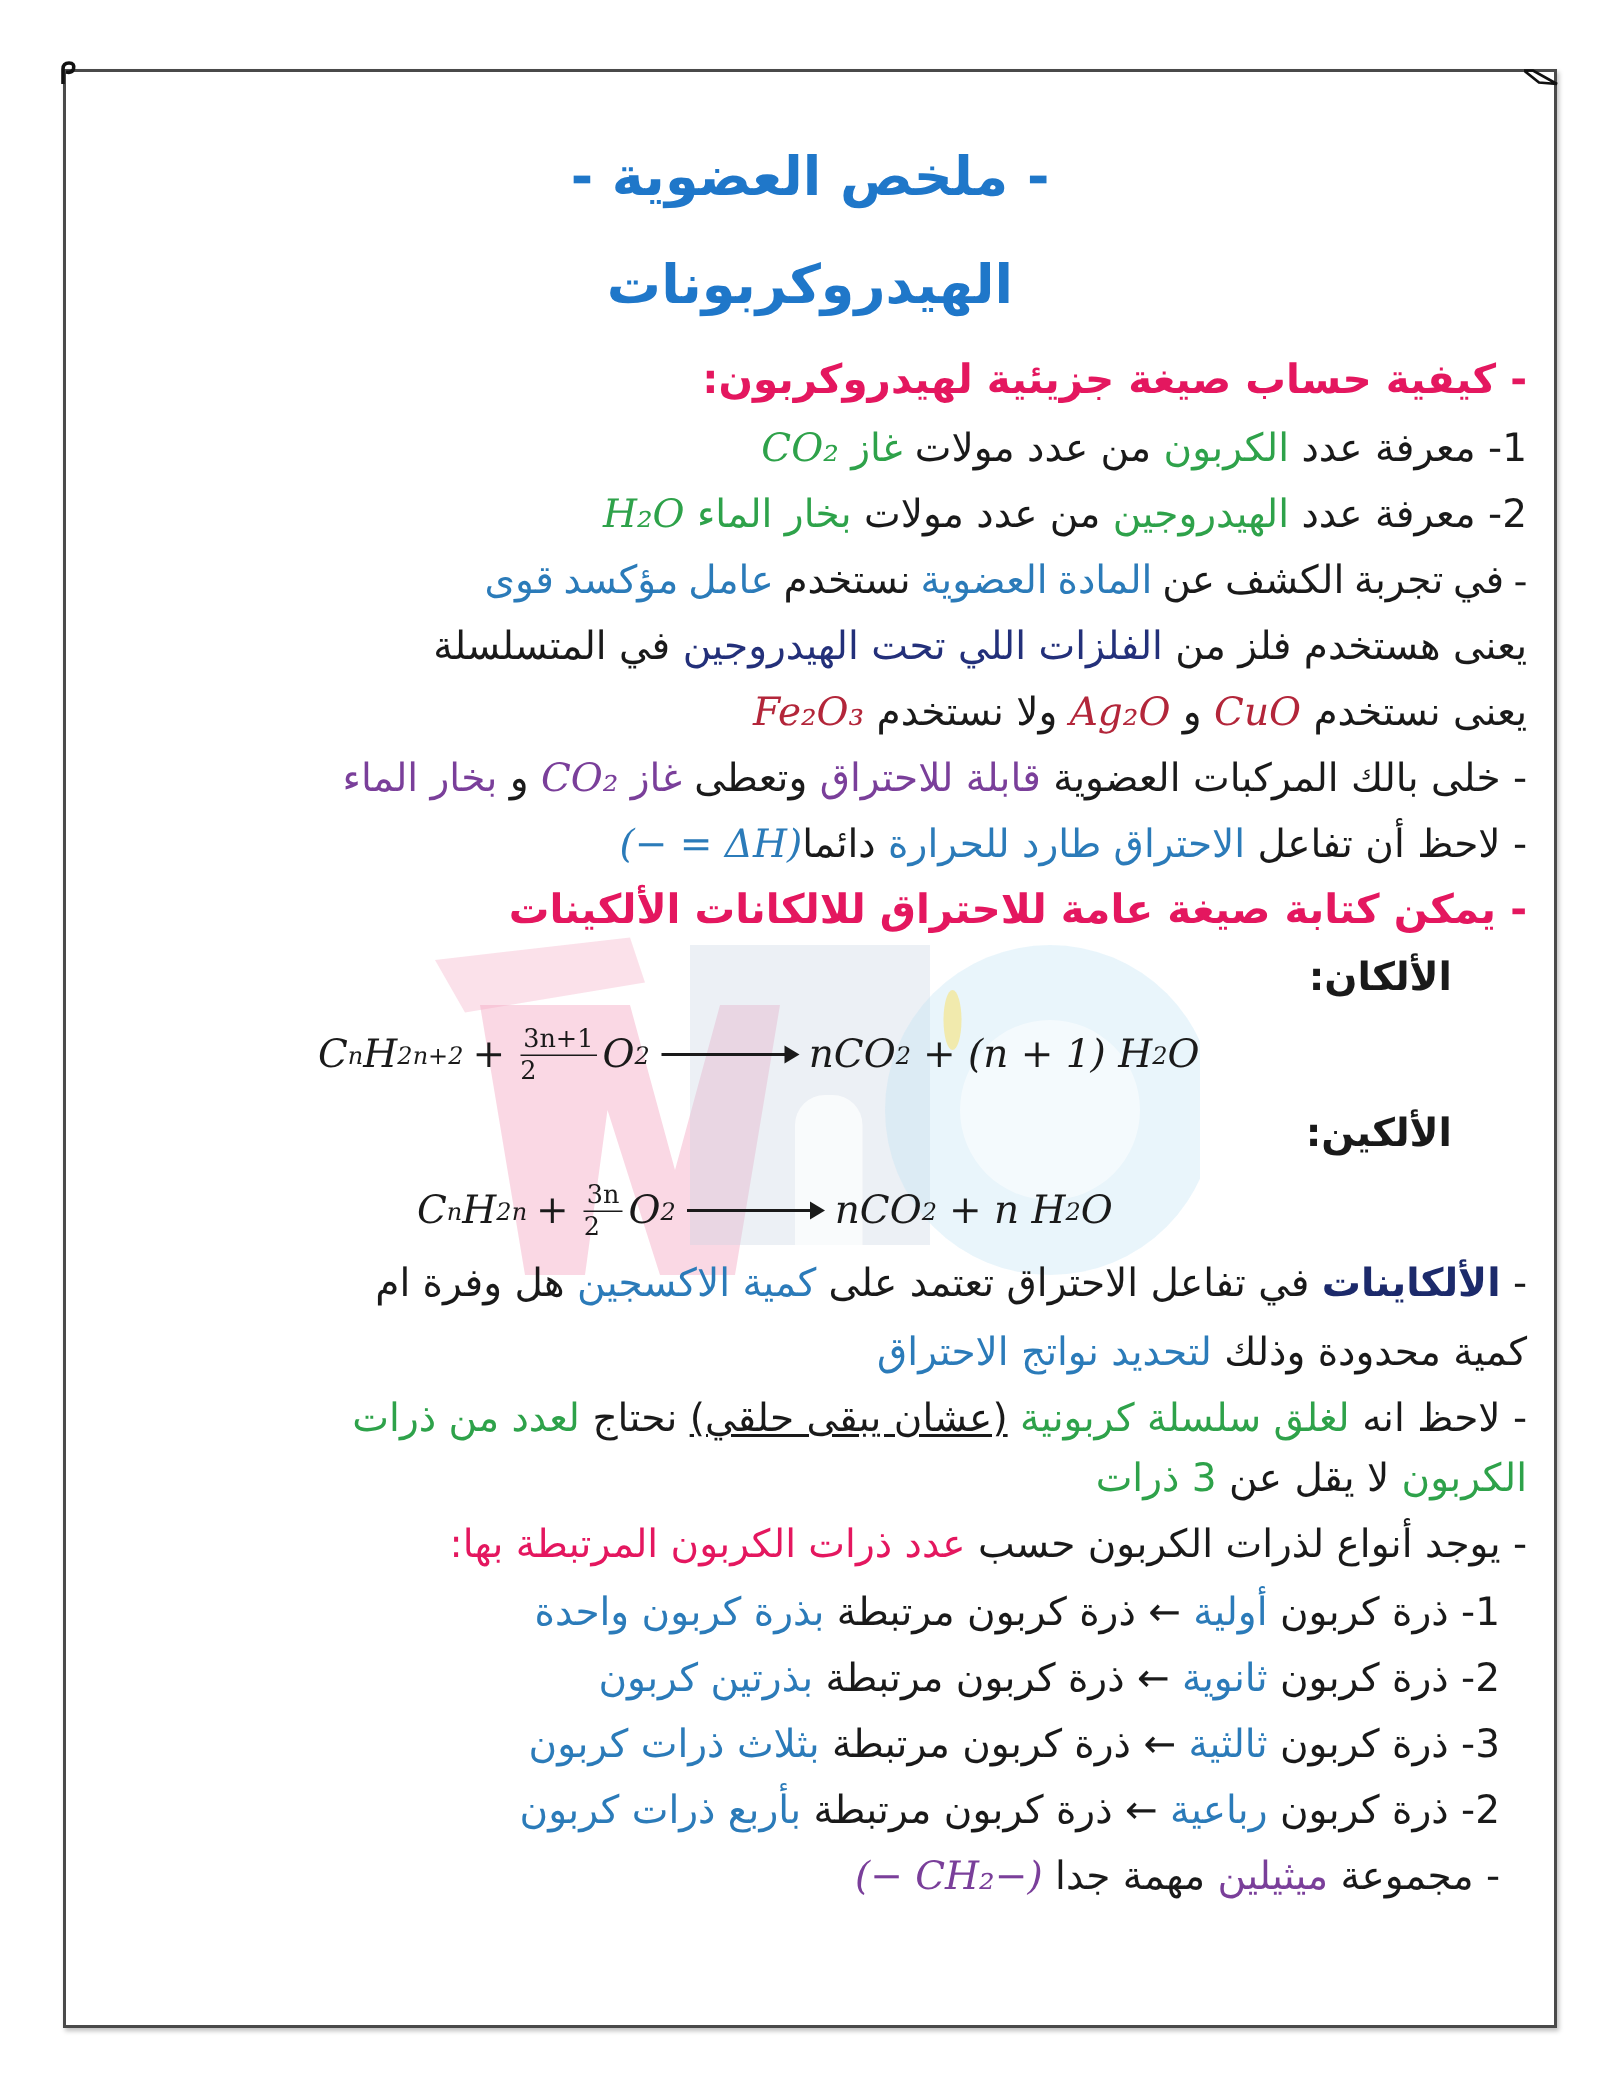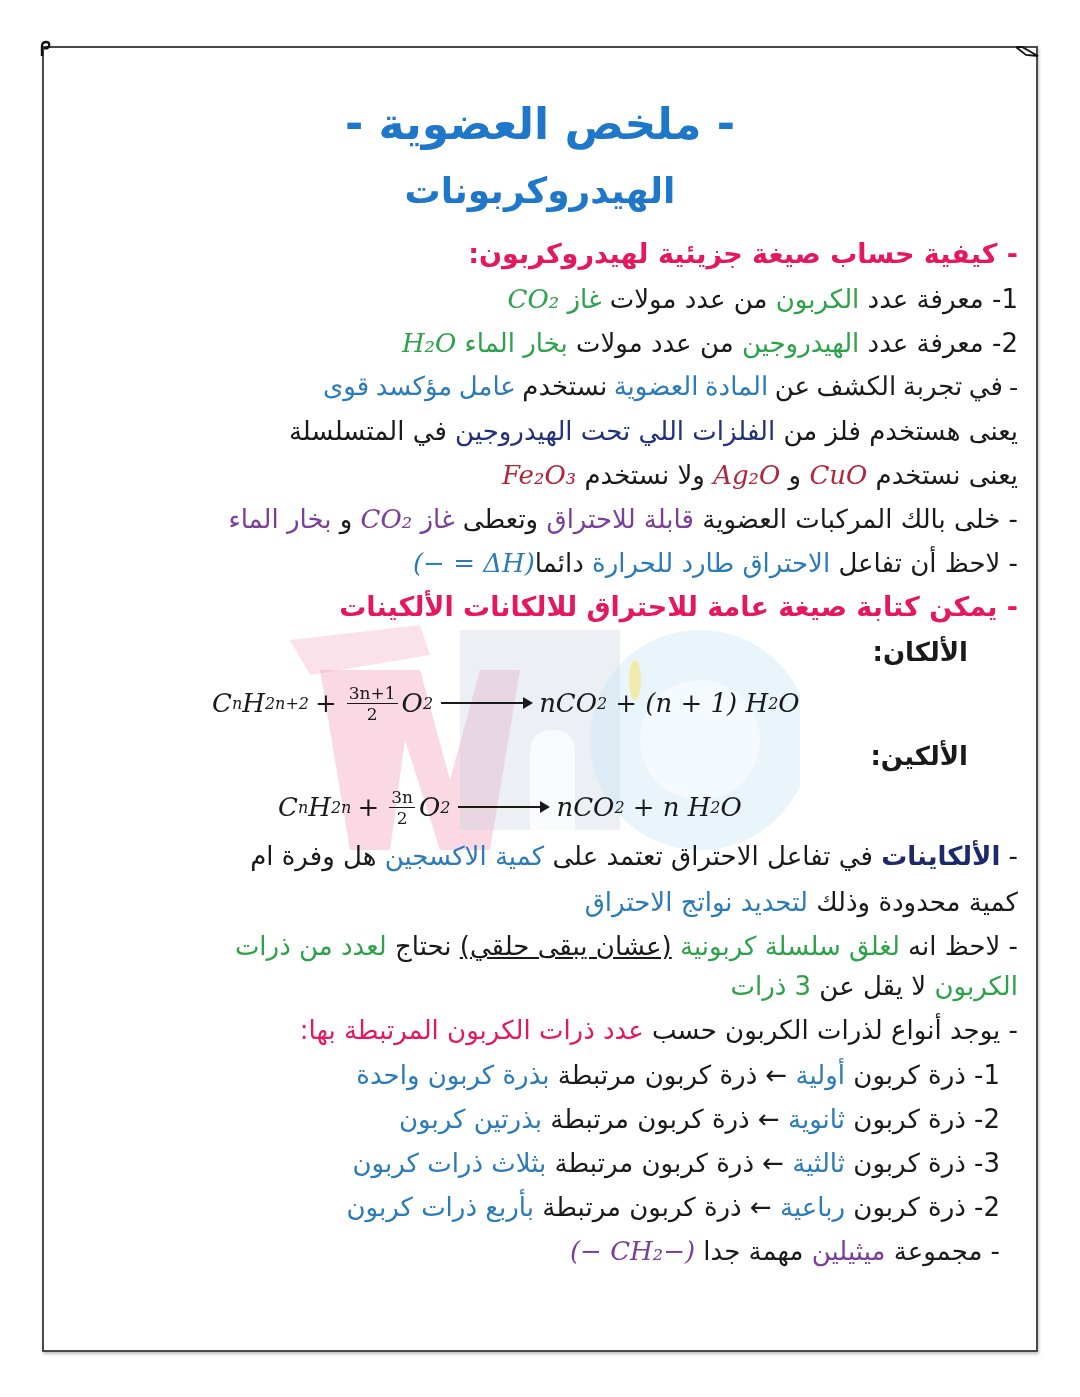--- a/index.html
+++ b/index.html
@@ -10,39 +10,39 @@
   .corner-tl { position: absolute; left: 38px; top: 40px; width: 14px; height: 18px; }
   .corner-tr { position: absolute; left: 1016px; top: 44px; width: 24px; height: 18px; }
 
   .watermark { position: absolute; left: 280px; top: 600px; width: 520px; height: 260px; pointer-events: none; }
 
   .line { position: absolute; right: 62px; direction: rtl; text-align: right; white-space: nowrap;
           font-size: 26px; line-height: 40px; }
 
   .title { position: absolute; left: 0; right: 0; text-align: center; direction: rtl;
            font-weight: bold; color: #1f77c9; font-family: "DejaVu Sans", sans-serif; }
-  .t1 { top: 98px; font-size: 44px; letter-spacing: 1px; }
+  .t1 { top: 98px; font-size: 36px; letter-spacing: 1px; }
   .t2 { top: 170px; font-size: 36px; }
 
   .heading { font-weight: bold; color: #e4175f; font-size: 27px; text-align: right; }
   .subhead { font-weight: bold; color: #1a1a1a; font-size: 26px; }
 
   .green  { color: #2ea24a; }
   .blue   { color: #2b7bb9; }
   .navy   { color: #23307a; }
   .purple { color: #7a3f9a; }
   .red    { color: #b3263a; }
   .pink   { color: #e4175f; }
   .dnavy  { color: #1c2a6b; font-weight: bold; }
   .math   { font-family: "DejaVu Serif", serif; font-style: italic; }
   .u      { text-decoration: underline; }
 
   .eq { position: absolute; font-family: "DejaVu Serif", serif; font-style: italic; font-size: 26px;
         color: #1a1a1a; direction: ltr; white-space: nowrap; display: flex; align-items: center; }
-  .frac { display: inline-flex; flex-direction: column; align-items: center; font-size: 17px;
+  .frac { display: inline-flex; flex-direction: column; align-items: flex-start; font-size: 17px;
           margin: 16px 4px; line-height: 20px; font-style: normal; }
   .frac .num { border-bottom: 1.5px solid #1a1a1a; padding: 0 2px; }
   .arrow { display: inline-block; width: 90px; height: 2px; background: #1a1a1a; position: relative; margin: 0 8px; }
   .arrow::after { content: ""; position: absolute; right: -2px; top: -5px; border-left: 10px solid #1a1a1a;
                   border-top: 6px solid transparent; border-bottom: 6px solid transparent; }
   sub { font-size: 16px; }
 </style>
 </head>
 <body>
 

